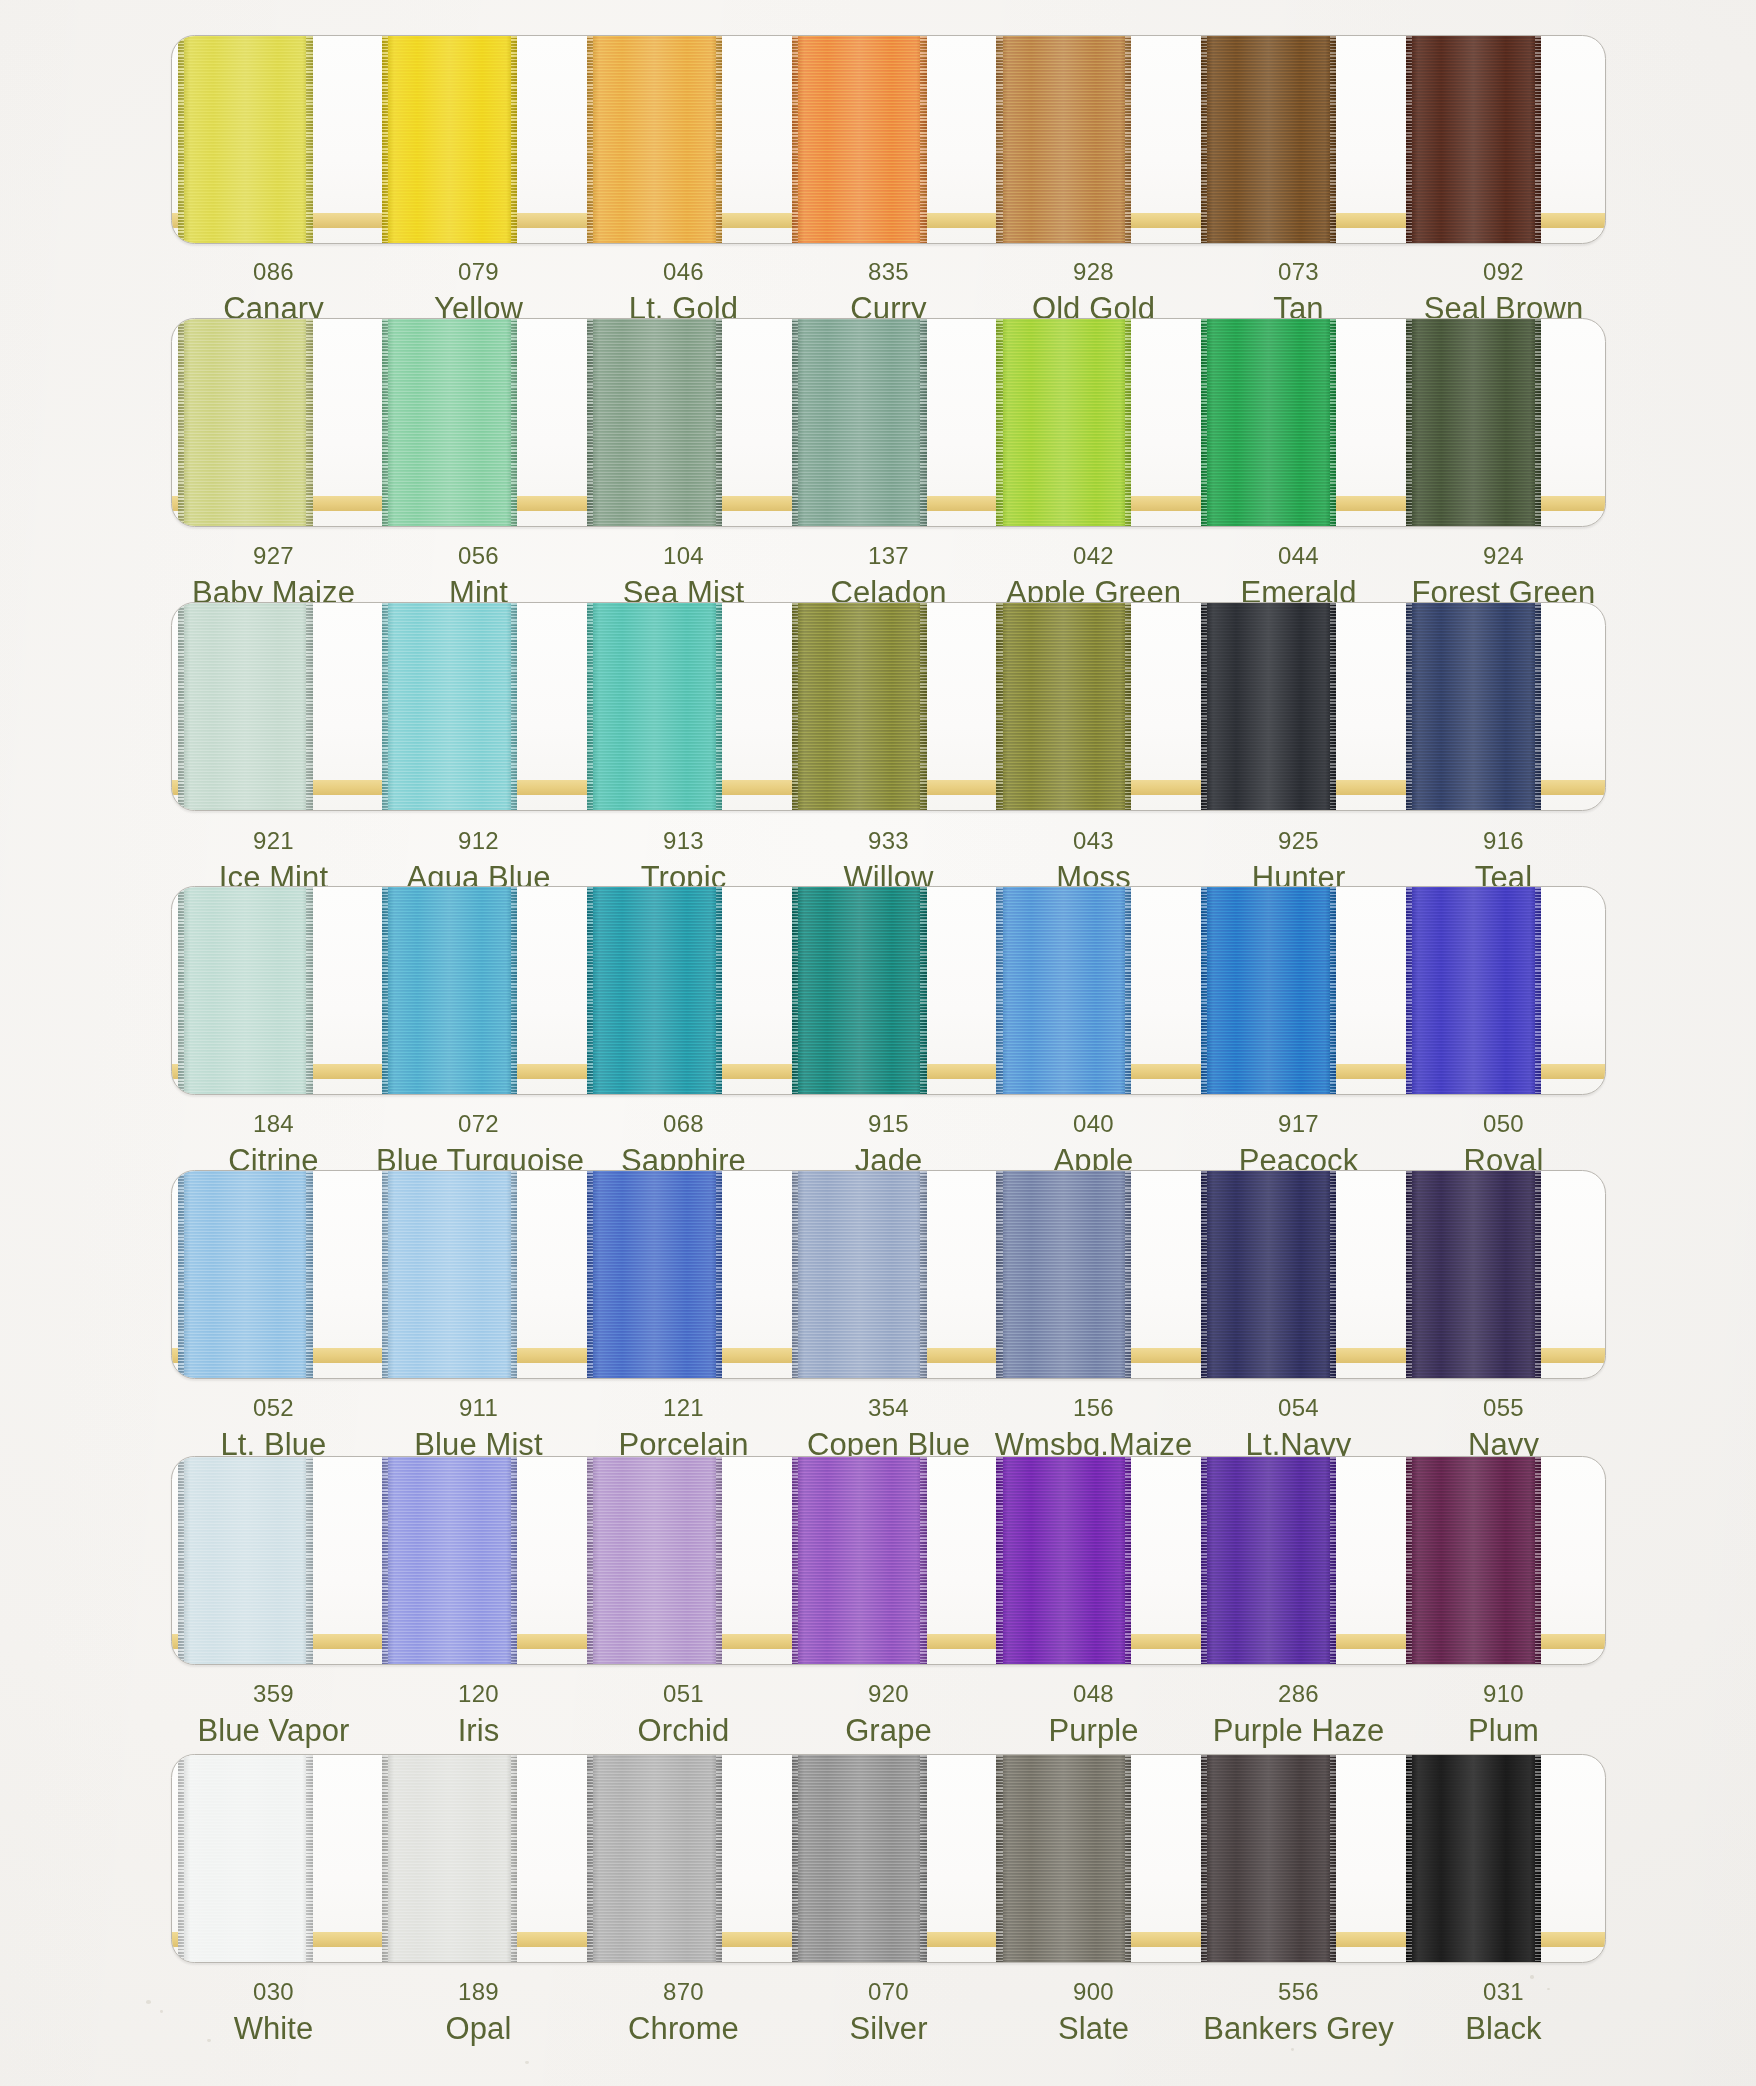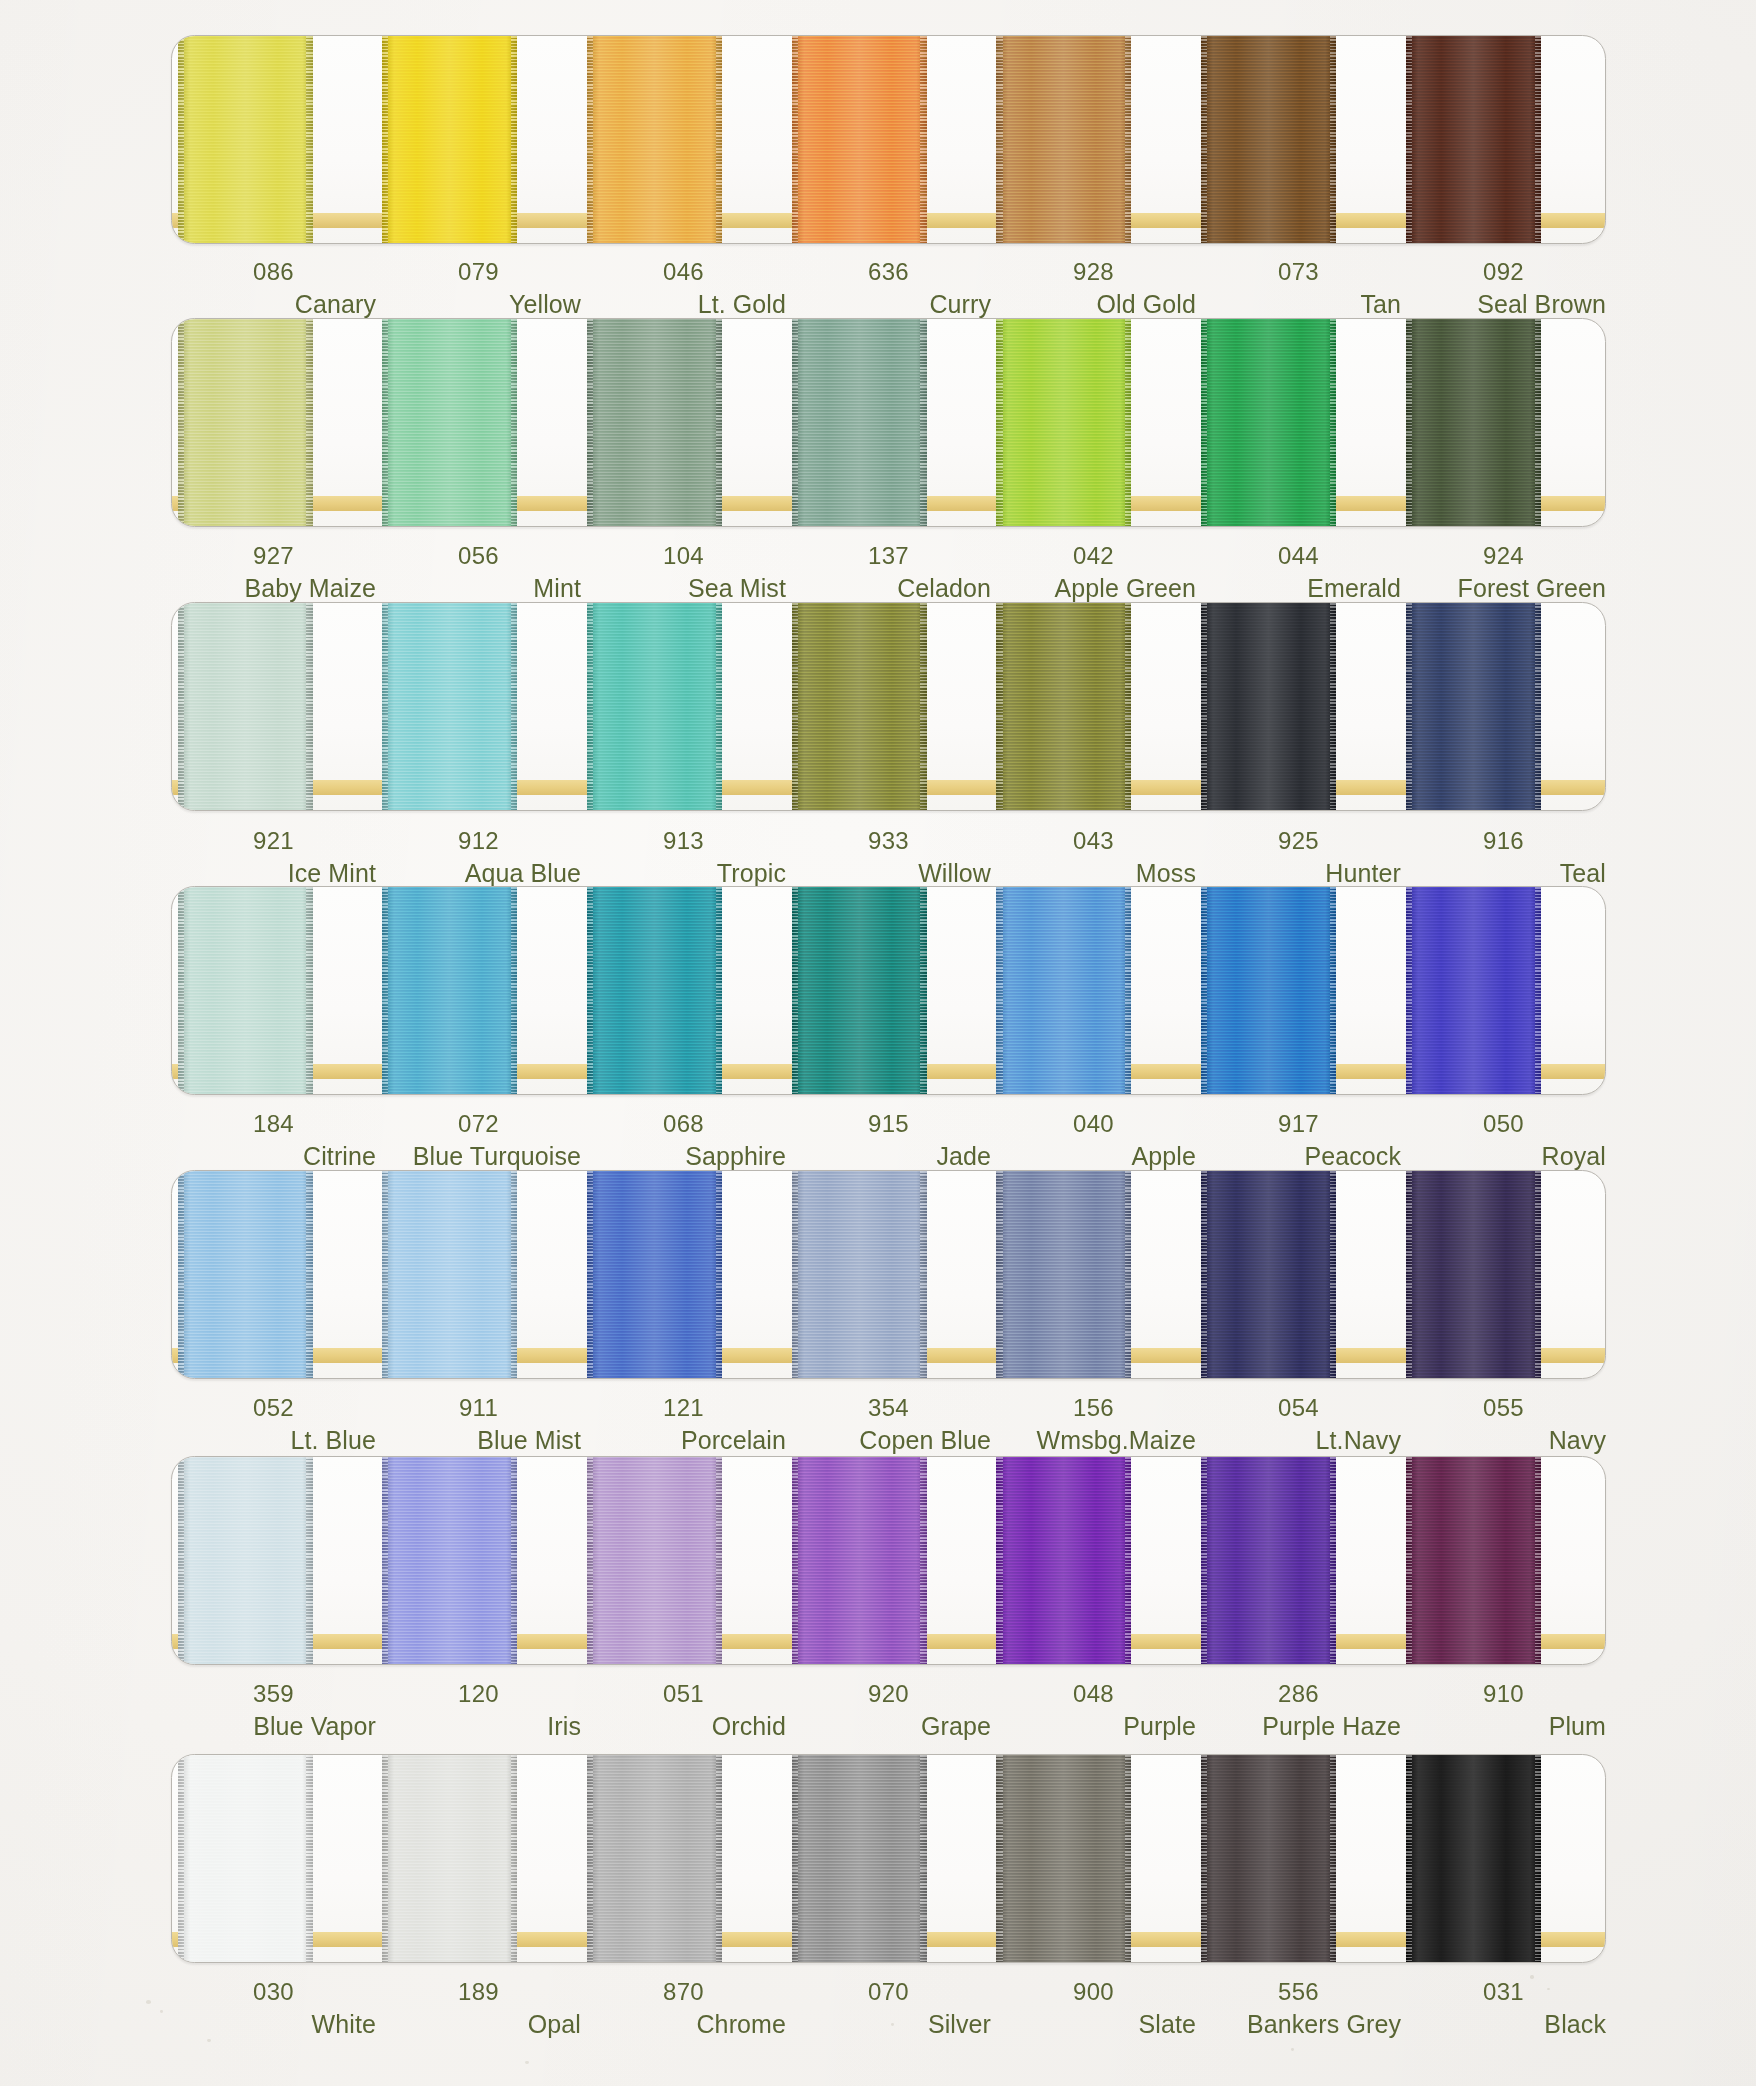--- a/index.html
+++ b/index.html
@@ -161,24 +161,23 @@
     color: #596534;
     line-height: 1.34;
   }
   .code {
     display: block;
     font-size: 24px;
     letter-spacing: 0.3px;
   }
   .cname {
     display: block;
-    font-size: 25px;
+    font-size: 31px;
     letter-spacing: 0.1px;
     white-space: nowrap;
-    text-align: right;
   }
 
   
   .speck {
     position: absolute;
     background: #cfc9bd;
     border-radius: 50%;
     opacity: 0.45;
   }
 </style>
@@ -262,21 +261,21 @@
       </div>
       <div class="label-slot">
         <span class="code">079</span>
         <span class="cname">Yellow</span>
       </div>
       <div class="label-slot">
         <span class="code">046</span>
         <span class="cname">Lt. Gold</span>
       </div>
       <div class="label-slot">
-        <span class="code">636</span>
+        <span class="code">835</span>
         <span class="cname">Curry</span>
       </div>
       <div class="label-slot">
         <span class="code">928</span>
         <span class="cname">Old Gold</span>
       </div>
       <div class="label-slot">
         <span class="code">073</span>
         <span class="cname">Tan</span>
       </div>

